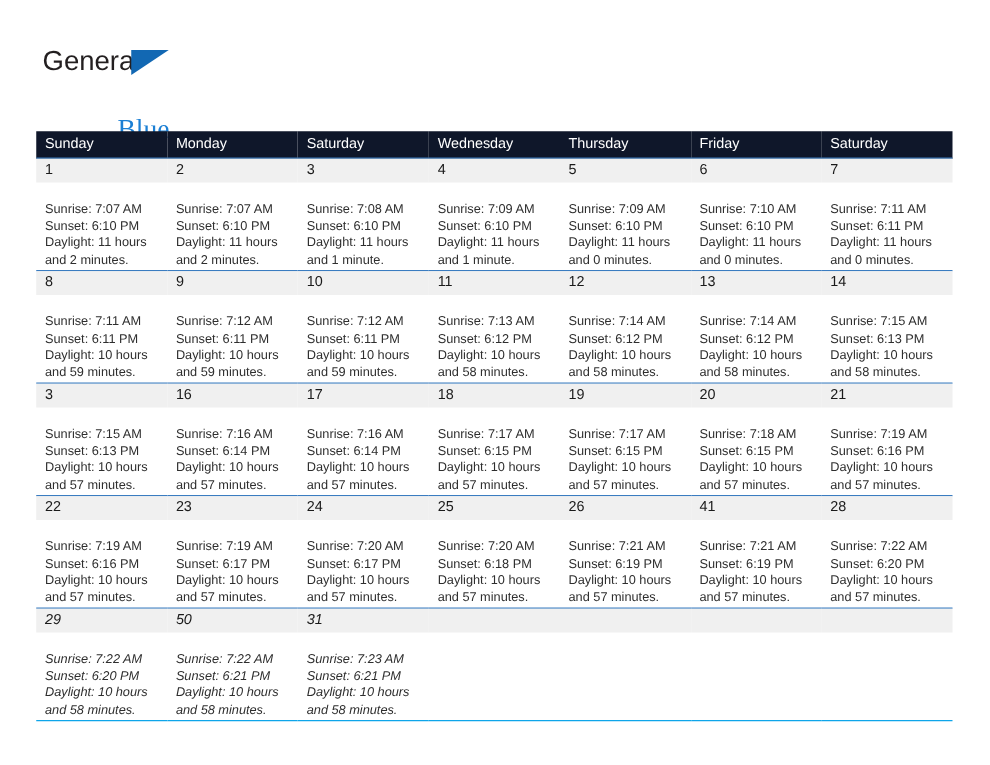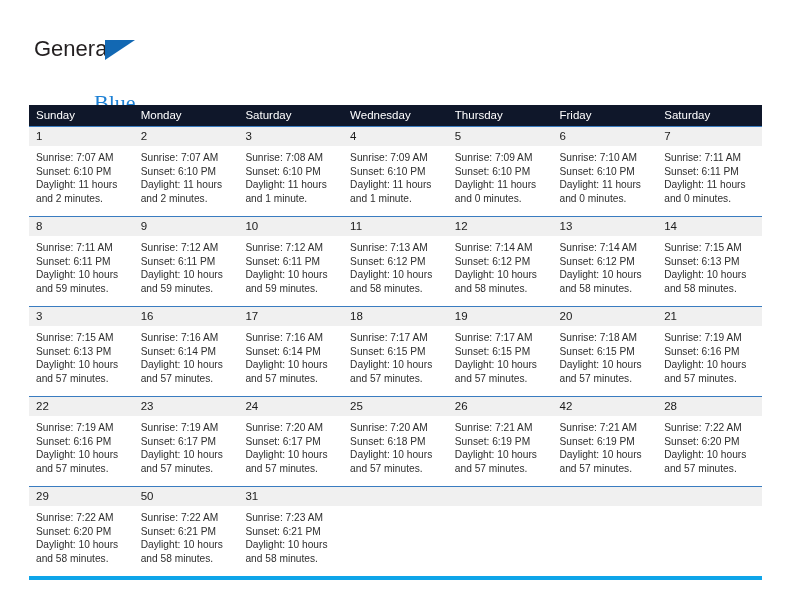--- a/index.html
+++ b/index.html
@@ -105,39 +105,40 @@
     border: none;
   }
   .week-row td {
     vertical-align: top;
     padding: 0;
     border: none;
     border-top: 1px solid #3a7cc0;
     height: 89px;
   }
   .week-row.last td {
-    border-bottom: 4px solid #0ea5e9;
+    border-bottom: 1px solid #0ea5e9;
+    font-style: italic;
   }
   .cell-inner {
     position: relative;
     height: 100%;
   }
   .daynum {
     background: #f0f0f0;
     font-size: 11.5px;
     color: #1a1a1a;
     padding: 3px 0 3px 7px;
     line-height: 13px;
     height: 13px;
   }
   .daynum.empty {
     color: transparent;
   }
   .details {
-    padding: 5px 6px 0 7px;
+    padding: 15px 6px 0 7px;
     font-size: 10.2px;
     line-height: 13.6px;
     color: #2e2e2e;
   }
   .details div { white-space: nowrap; }
 </style>
 </head>
 <body>
 
 <div class="page">
@@ -463,21 +464,21 @@
               <div class="details">
                 <div>Sunrise: 7:21 AM</div>
                 <div>Sunset: 6:19 PM</div>
                 <div>Daylight: 10 hours</div>
                 <div>and 57 minutes.</div>
               </div>
             </div>
           </td>
           <td>
             <div class="cell-inner">
-              <div class="daynum">42</div>
+              <div class="daynum">41</div>
               <div class="details">
                 <div>Sunrise: 7:21 AM</div>
                 <div>Sunset: 6:19 PM</div>
                 <div>Daylight: 10 hours</div>
                 <div>and 57 minutes.</div>
               </div>
             </div>
           </td>
           <td>
             <div class="cell-inner">

